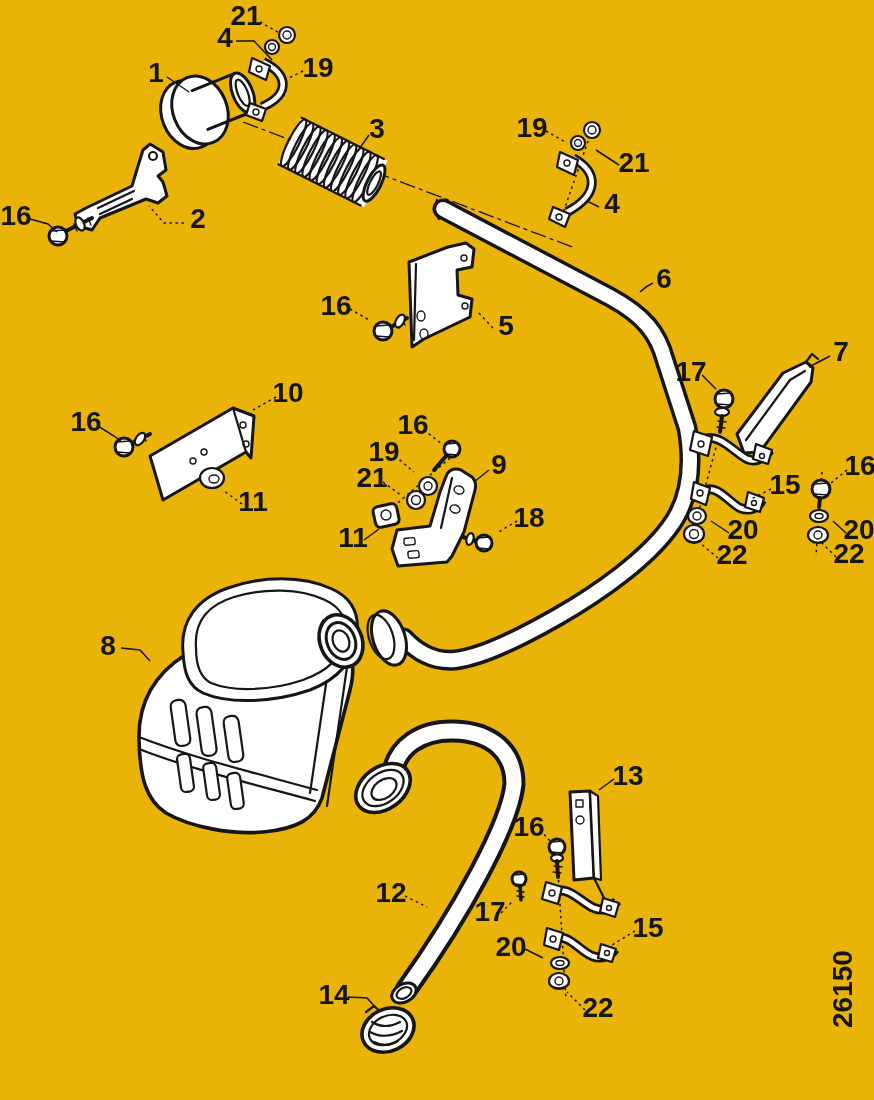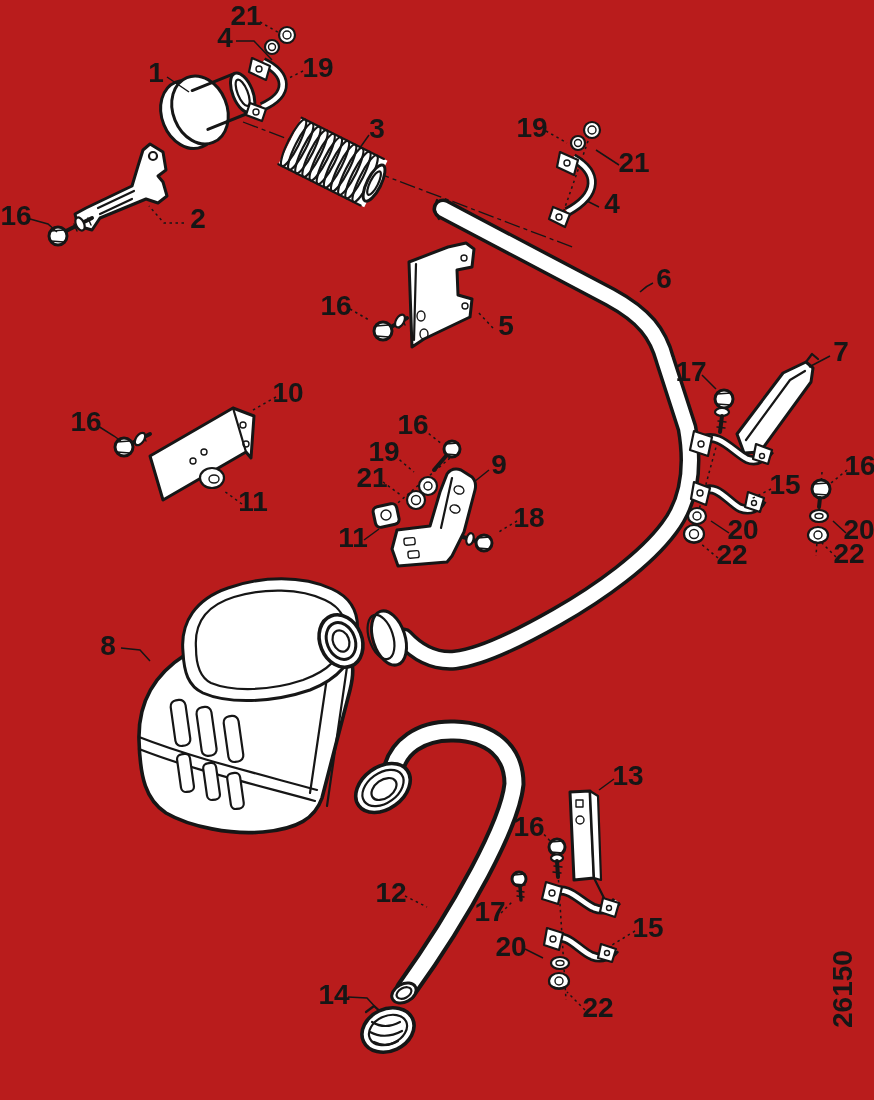--- a/index.html
+++ b/index.html
@@ -1,16 +1,16 @@
 <!DOCTYPE html>
 <html><head>
 <meta charset="utf-8">
 <style>
   html,body{margin:0;padding:0;background:#fff;}
-  .page{position:relative;width:874px;height:1100px;background:#b91c1c;overflow:hidden;
+  .page{position:relative;width:874px;height:1100px;background:#eab308;overflow:hidden;
         font-family:"Liberation Sans",sans-serif;}
   svg{display:block}
   .o{stroke:#161616;stroke-linecap:round;stroke-linejoin:round;fill:none}
   .w{fill:#fff}
   .s1{stroke-width:1.4}.s2{stroke-width:2.2}.s3{stroke-width:3}.s4{stroke-width:3.6}
   .tube{stroke:#161616;stroke-width:21;fill:none;stroke-linecap:round;stroke-linejoin:round}
   .tubein{stroke:#fff;stroke-width:14;fill:none;stroke-linecap:round;stroke-linejoin:round}
   .tube12{stroke:#161616;stroke-width:23;fill:none;stroke-linecap:round;stroke-linejoin:round}
   .tube12in{stroke:#fff;stroke-width:15;fill:none;stroke-linecap:round;stroke-linejoin:round}
   .band{stroke:#161616;stroke-width:10;fill:none;stroke-linecap:butt}

